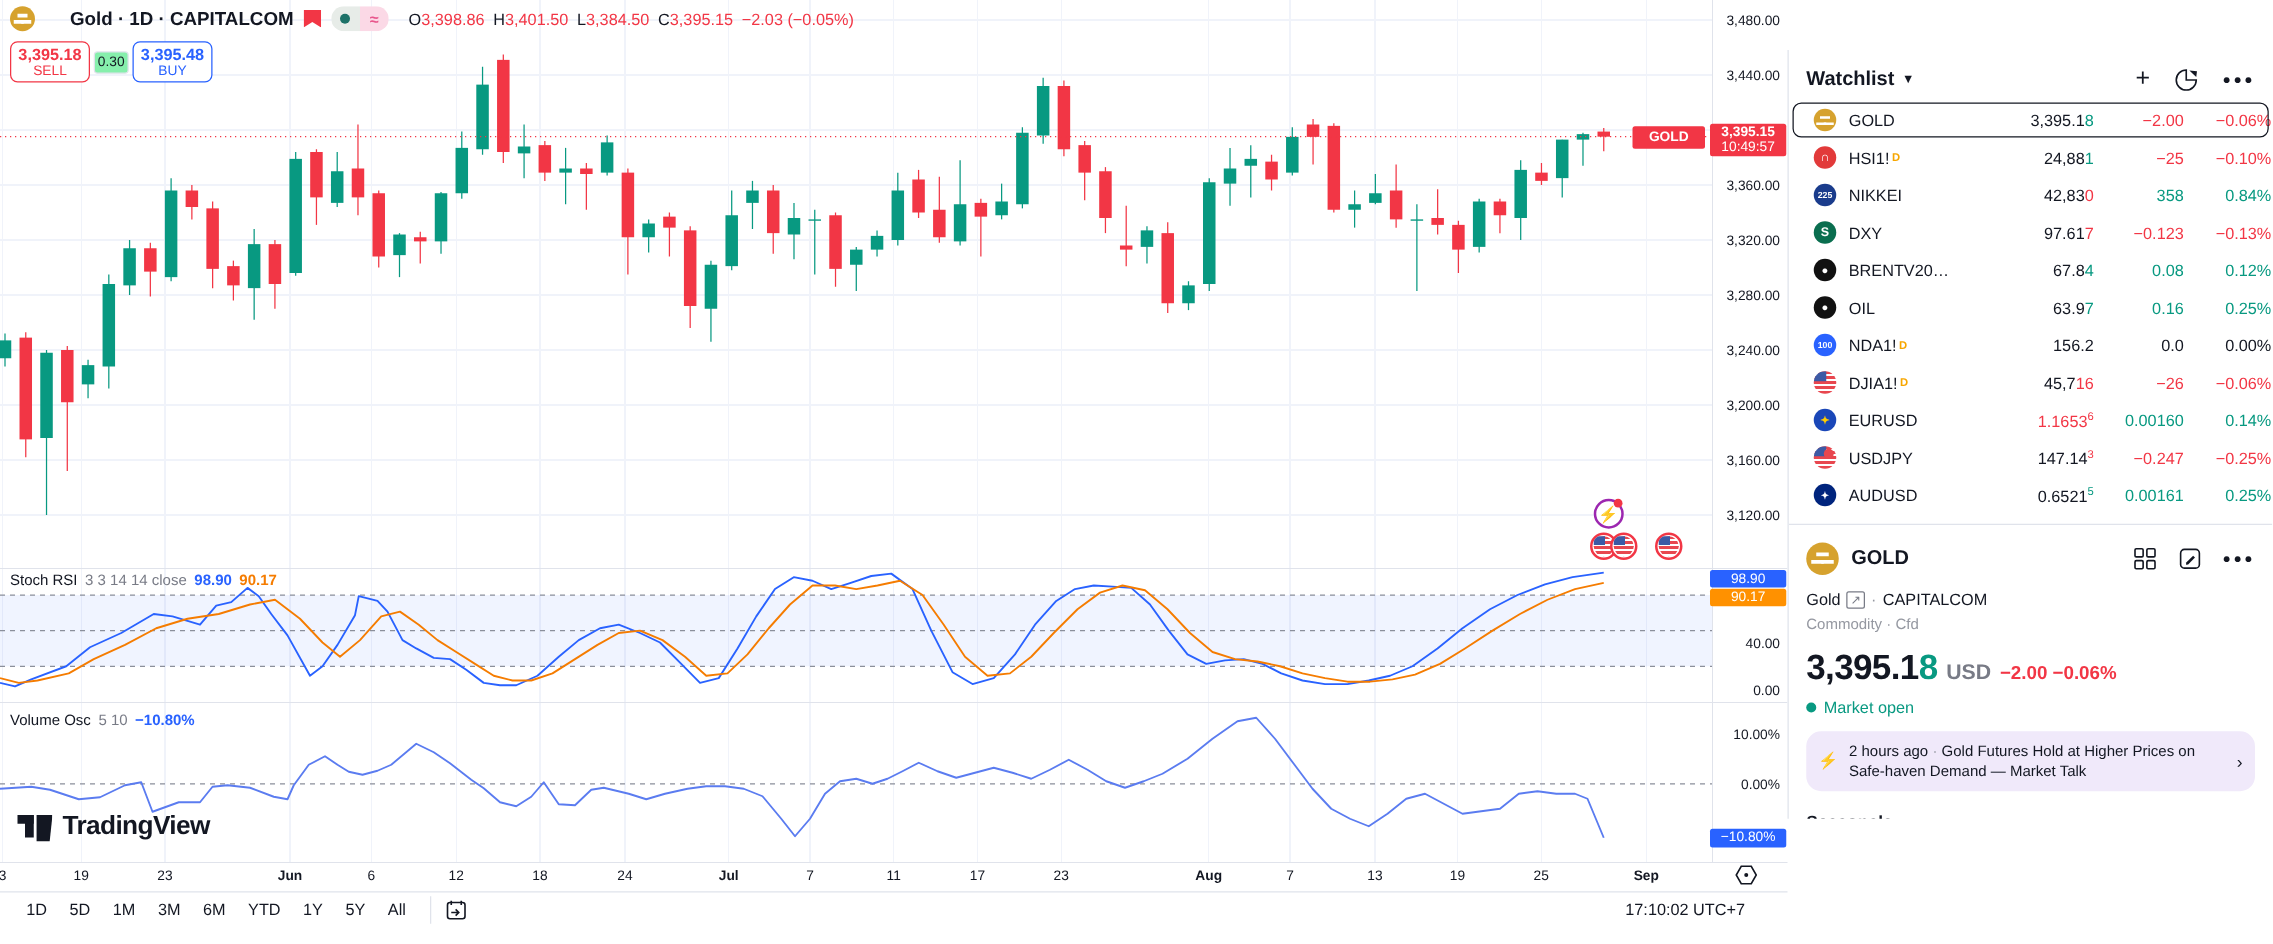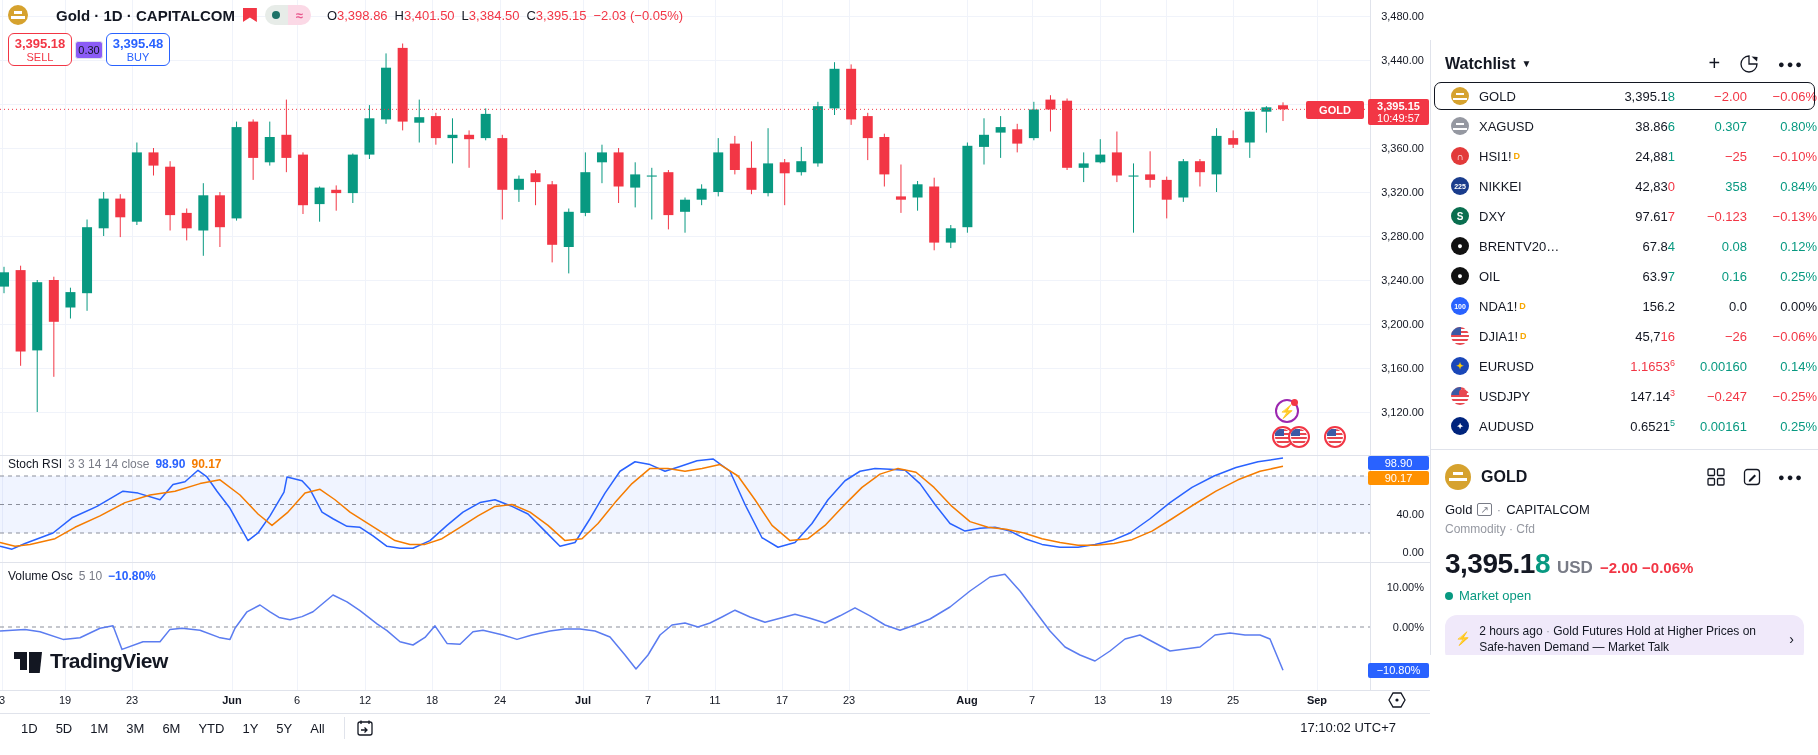--- a/index.html
+++ b/index.html
@@ -31,21 +31,21 @@
   .ohlc .lab { color:#131722; }
   .ohlc .val { color:#f23645; }
 
   
   .trade-widget { position:absolute; left:8px; top:33px; display:flex; align-items:center; z-index:5; }
   .tw-box { width:64px; height:33px; border-radius:6px; background:#fff; text-align:center; padding-top:2px; cursor:pointer; }
   .tw-sell { border:1px solid #f23645; color:#f23645; }
   .tw-buy  { border:1px solid #2962ff; color:#2962ff; }
   .tw-price { font-size:13px; font-weight:700; line-height:15px; }
   .tw-side { font-size:11px; line-height:13px; }
-  .tw-spread { width:28px; height:18px; margin:0 3px; background:#8b5cf6; border:1px solid #e0e3eb; border-radius:3px;
+  .tw-spread { width:28px; height:18px; margin:0 3px; background:#86efac; border:1px solid #e0e3eb; border-radius:3px;
      font-size:11px; color:#131722; display:flex; align-items:center; justify-content:center; }
 
   
   .scale-badge { position:absolute; left:1368px; width:61px; color:#fff; font-size:11px; text-align:center;
      border-radius:2px; z-index:6; }
   .badge-red { background:#f23645; }
   .badge-blue { background:#2962ff; }
   .badge-orange { background:#ff9100; }
   .price-badge { top:99px; padding:1px 0; font-weight:700; }
   .price-badge .tm { font-weight:400; }
@@ -489,28 +489,20 @@
         <div class="wl-row selected">
           <span><span class="flagmark" style="width:11px;height:11px"></span></span>
           <span class="sico coin sz18" style="background:#d6a22e"></span>
           <span class="sym-cell">GOLD</span>
           <span class="r neut">3,395.1<span class="up">8</span></span>
           <span class="r down">−2.00</span>
           <span class="r down">−0.06%</span>
         </div>
         <div class="wl-row">
           <span></span>
-          <span class="sico coin sz18 gray"></span>
-          <span class="sym-cell">XAGUSD</span>
-          <span class="r neut">38.86<span class="up">6</span></span>
-          <span class="r up">0.307</span>
-          <span class="r up">0.80%</span>
-        </div>
-        <div class="wl-row">
-          <span></span>
           <span class="sico" style="background:#e23a3a;font-size:10px">∩</span>
           <span class="sym-cell">HSI1!<span class="dbadge">D</span></span>
           <span class="r neut">24,88<span class="up">1</span></span>
           <span class="r down">−25</span>
           <span class="r down">−0.10%</span>
         </div>
         <div class="wl-row">
           <span></span>
           <span class="sico" style="background:#1a3c8c;font-size:7px">225</span>
           <span class="sym-cell">NIKKEI</span>

